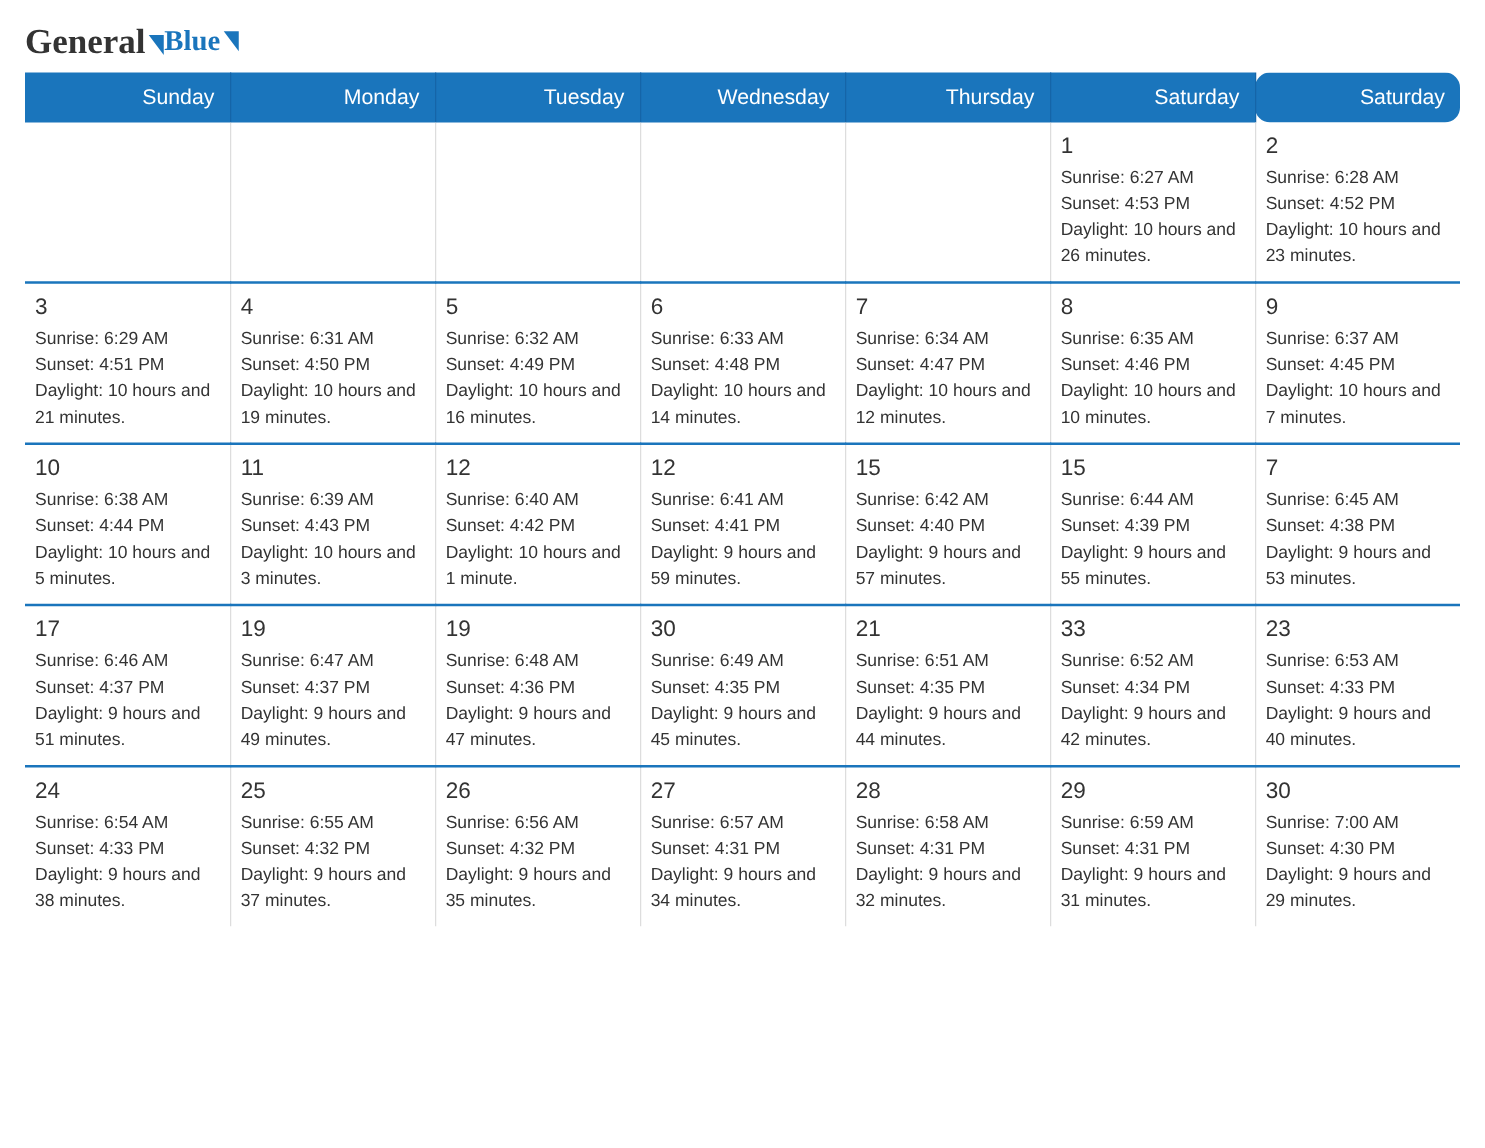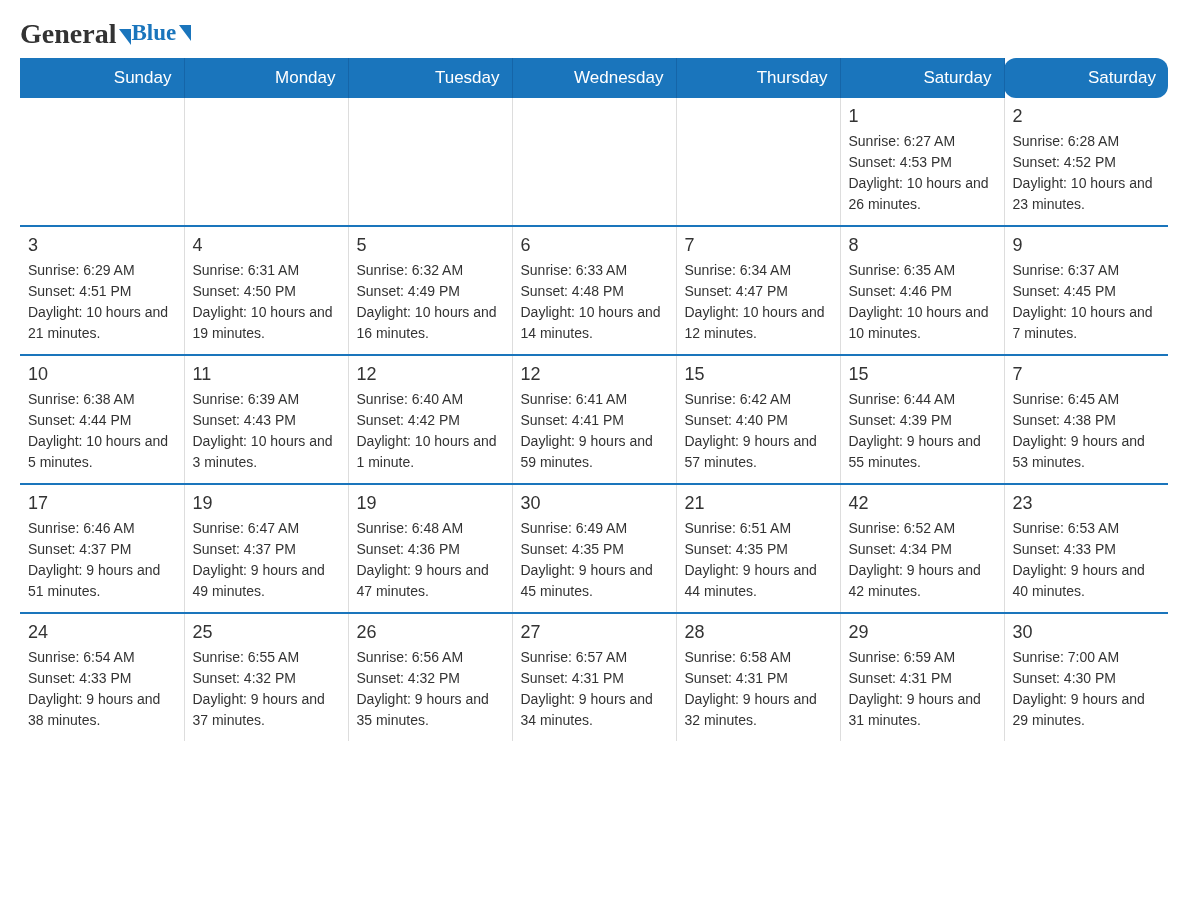--- a/index.html
+++ b/index.html
@@ -216,21 +216,21 @@
         </td>
         <td>
           <span class="day-num">30</span>
           <div class="day-info">Sunrise: 6:49 AM<br>Sunset: 4:35 PM<br>Daylight: 9 hours and 45 minutes.</div>
         </td>
         <td>
           <span class="day-num">21</span>
           <div class="day-info">Sunrise: 6:51 AM<br>Sunset: 4:35 PM<br>Daylight: 9 hours and 44 minutes.</div>
         </td>
         <td>
-          <span class="day-num">42</span>
+          <span class="day-num">33</span>
           <div class="day-info">Sunrise: 6:52 AM<br>Sunset: 4:34 PM<br>Daylight: 9 hours and 42 minutes.</div>
         </td>
         <td>
           <span class="day-num">23</span>
           <div class="day-info">Sunrise: 6:53 AM<br>Sunset: 4:33 PM<br>Daylight: 9 hours and 40 minutes.</div>
         </td>
       </tr>
       <tr>
         <td>
           <span class="day-num">24</span>

